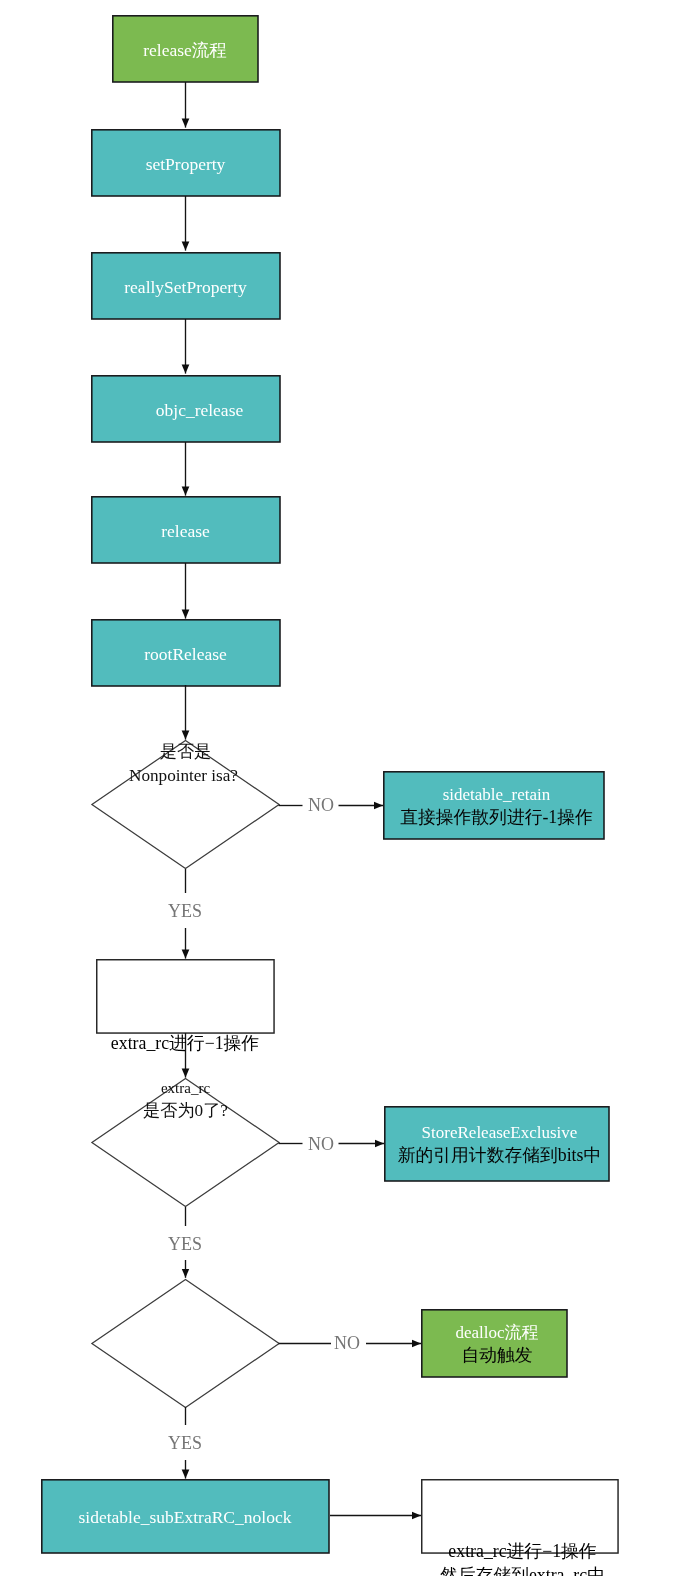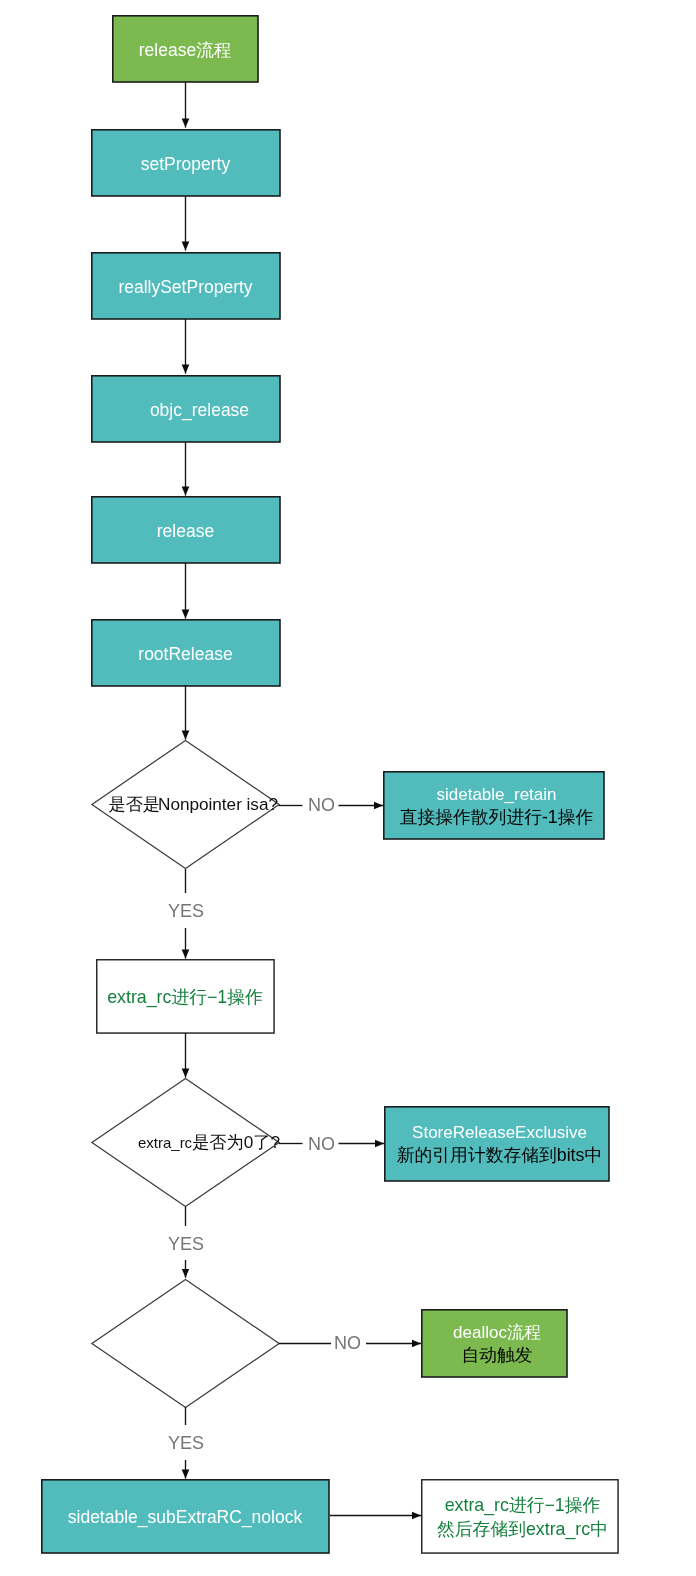--- a/index.html
+++ b/index.html
@@ -1,39 +1,39 @@
 <!DOCTYPE html>
 <html><head>
 <meta charset="utf-8">
 <title>release flow chart</title>
 <style>
   html,body{margin:0;padding:0;background:#ffffff;}
   body{width:696px;height:1576px;overflow:hidden;
        font-family:"Liberation Sans",sans-serif;
        -webkit-font-smoothing:antialiased;}
-  #canvas{position:relative;width:696px;height:1576px;background:#ffffff;}
+  #canvas{position:relative;width:696px;height:1576px;background:#ffffff;font-family:Liberation Serif, serif;}
 
   svg.edges,svg.shapes{position:absolute;left:0;top:0;width:696px;height:1576px;}
 
   .node{position:absolute;box-sizing:border-box;display:flex;
         flex-direction:column;align-items:center;justify-content:center;
         text-align:center;line-height:1.30;padding-top:3px;}
   .node .t{display:block;white-space:nowrap;}
 
   .rect{border:0;}
   .green{color:#ffffff;}
   .teal {color:#ffffff;}
-  .plain{color:#15803d;}
+  .plain{color:#000000;margin-top:46px;}
   
   .green .cn,.teal .cn{color:#050505;}
   .cn{font-size:17.8px;}
   .cn.tight{font-size:17.2px;}
 
-  .dia{position:absolute;display:flex;
-       align-items:center;justify-content:flex-end;text-align:center;
+  .dia{position:absolute;display:flex;flex-direction:column;
+       align-items:center;justify-content:flex-start;text-align:center;
        color:#111111;line-height:1.40;font-size:17.2px;}
   .dia .lat{letter-spacing:-0.03px;position:relative;left:-2px;}
   .dia .wide{font-size:15px;}
   .dia .t{display:block;white-space:nowrap;position:relative;z-index:2;}
 
   .elabel{position:absolute;color:#757575;font-size:18px;
           white-space:nowrap;line-height:1;}
 
   .fs17{font-size:17px;padding-left:6px;}
   .fs175{font-size:17.5px;}

